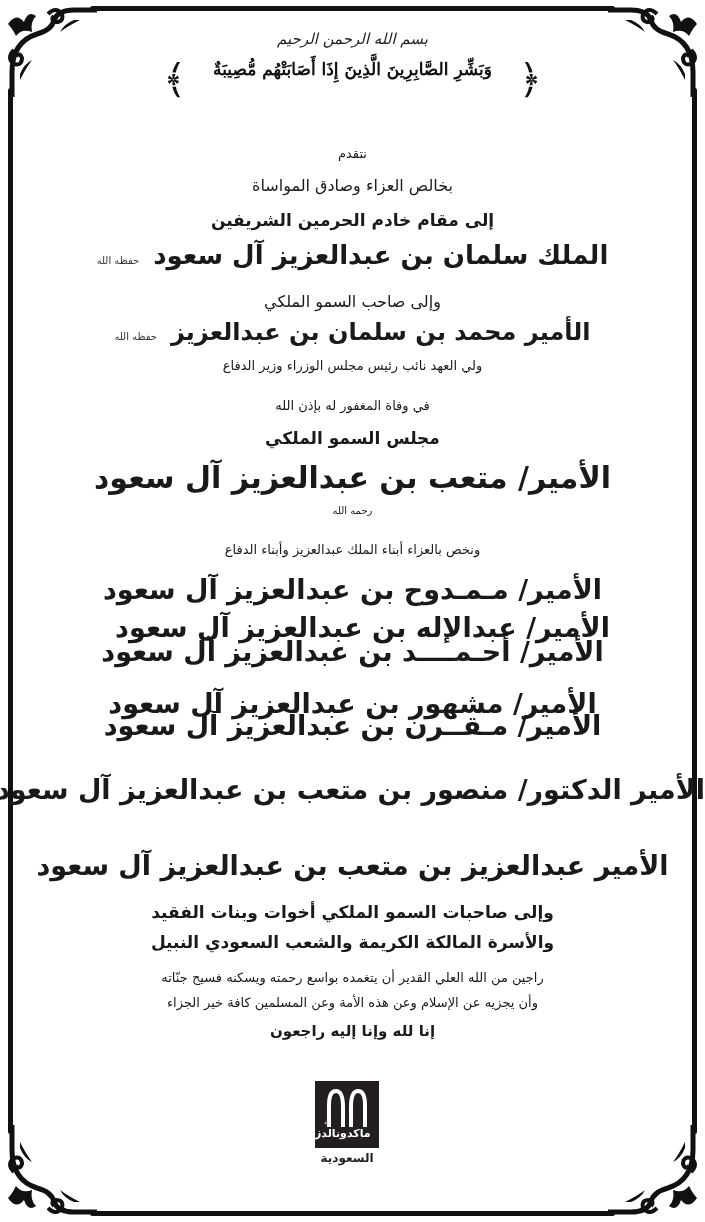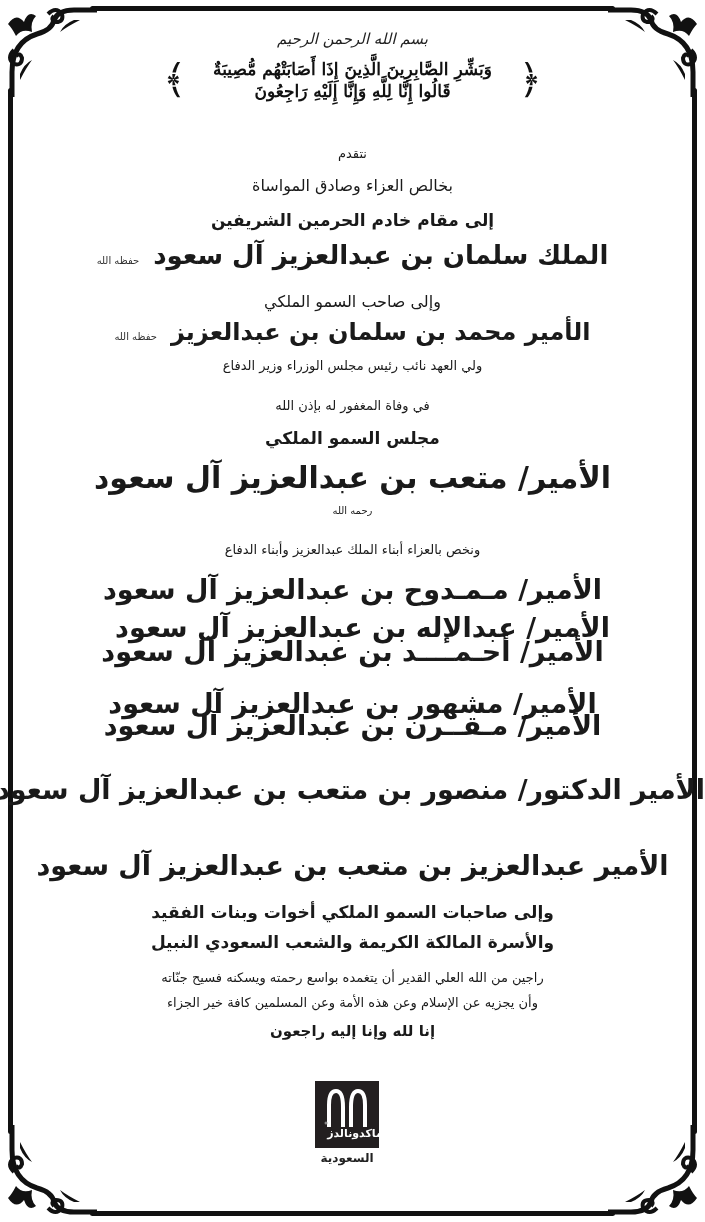--- a/index.html
+++ b/index.html
@@ -17,21 +17,21 @@
   .s-small { font-size: 13px; }
   .s-med { font-size: 16px; }
   .s-medb { font-size: 17px; font-weight: bold; }
   .s-big { font-size: 26px; font-weight: bold; letter-spacing: 0.3px; }
   .s-huge { font-size: 30px; font-weight: bold; }
   .s-son { font-size: 27px; font-weight: bold; }
   .with-suffix { display: inline-flex; align-items: baseline; gap: 14px; }
   .suffix { font-size: 10px; font-weight: normal; color: #333; }
   .logo { position: absolute; left: 315px; top: 1081px; width: 64px; height: 67px; background: #231f20; }
   .logo-m { position: absolute; left: 8px; top: 4px; width: 48px; height: 42px; }
-  .logo-text { position: absolute; left: 0; width: 80px; top: 46px; text-align: center; color: #fff;
+  .logo-text { position: absolute; left: 0; width: 80px; top: 46px; text-align: left; color: #fff;
                font-size: 11px; font-weight: bold; direction: rtl; }
   .logo-country { position: absolute; left: 300px; width: 94px; top: 1151px; text-align: center;
                   font-size: 12px; font-weight: bold; color: #222; direction: rtl; }
 </style>
 </head>
 <body>
 
 <div class="frame">
   <div class="border-line" style="left:82px; right:82px; top:0; height:5px; border-radius:3px;"></div>
   <div class="border-line" style="left:82px; right:82px; bottom:0; height:5px; border-radius:3px;"></div>
@@ -72,21 +72,20 @@
   <path d="M72 18 Q62 22 58 30 Q66 24 78 18 Z" fill="#111"></path>
 </svg>
 
 <div class="page">
 
   <div class="line basmala">بسم الله الرحمن الرحيم</div>
 
   <div class="verse-wrap">
     <span class="brace" style="right:-22px;">﴿</span>
     <div class="line verse" style="left:0; width:335px; top:2px;">وَبَشِّرِ الصَّابِرِينَ الَّذِينَ إِذَا أَصَابَتْهُم مُّصِيبَةٌ</div>
-    <div class="line verse" style="left:0; width:335px; top:24px;">قَالُوا إِنَّا لِلَّهِ وَإِنَّا إِلَيْهِ رَاجِعُونَ</div>
     <span class="brace" style="left:-22px;">﴾</span>
   </div>
 
   <div class="line s-small" style="top:146px;">نتقدم</div>
   <div class="line s-med" style="top:176px;">بخالص العزاء وصادق المواساة</div>
   <div class="line s-medb" style="top:210px;">إلى مقام خادم الحرمين الشريفين</div>
 
   <div class="line" style="top:240px;">
     <span class="with-suffix">
       <span class="s-big">الملك سلمان بن عبدالعزيز آل سعود</span>

